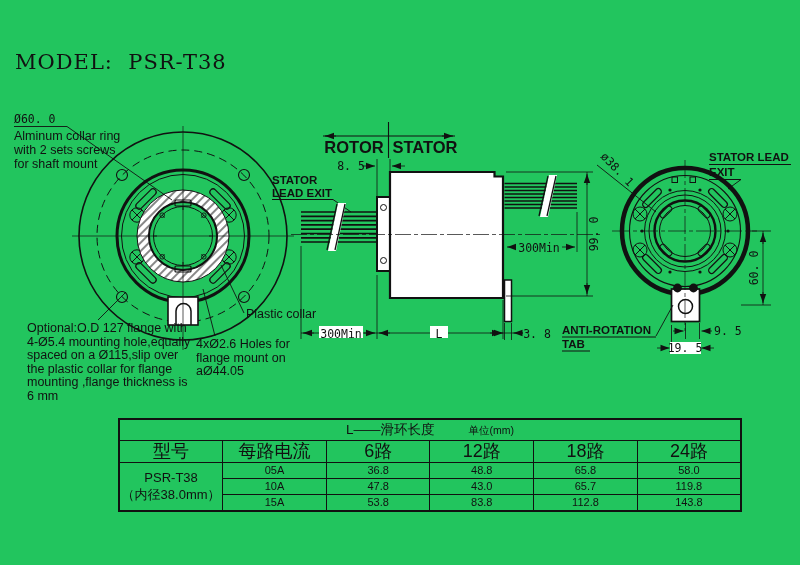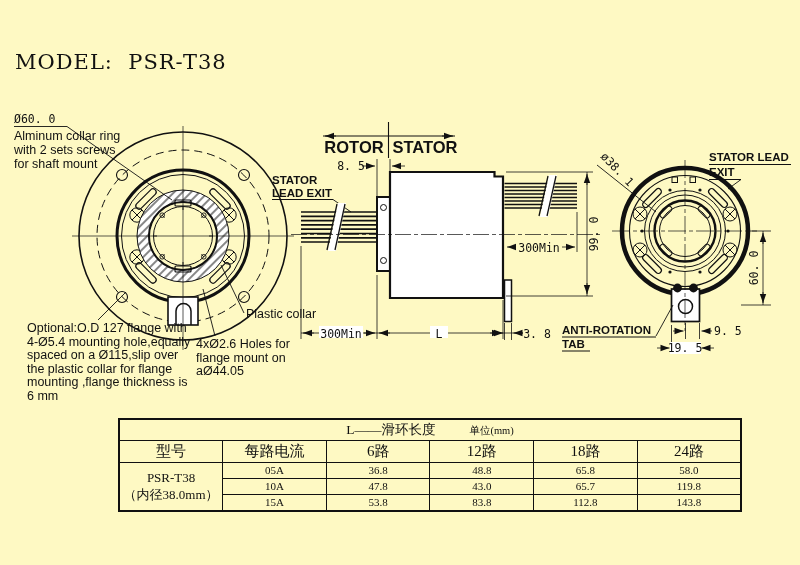--- a/index.html
+++ b/index.html
@@ -1,35 +1,35 @@
 <!DOCTYPE html>
 <html><head>
 <meta charset="utf-8">
 <style>
   html,body{margin:0;padding:0;background:#fff;}
-  .page{position:relative;width:800px;height:565px;background:#fef9c3;overflow:hidden;
+  .page{position:relative;width:800px;height:565px;background:#22c55e;overflow:hidden;
         font-family:"Liberation Sans",sans-serif;color:#111;}
   .doc-title{position:absolute;left:15px;top:50px;font:21px "DejaVu Serif",serif;
              letter-spacing:1px;white-space:pre;}
   svg{position:absolute;left:0;top:0;}
   svg .ln{stroke:#111;fill:none;}
   svg text{fill:#111;}
   .dim{font:11.5px "DejaVu Sans Mono",monospace;}
   .ann{font:12.5px "Liberation Sans",sans-serif;}
   .lbl{font:bold 11.5px "Liberation Sans",sans-serif;}
   .big{font:bold 16.5px "Liberation Sans",sans-serif;}
   
   .tbl{position:absolute;left:118px;top:418px;}
   .tbl table{border-collapse:collapse;table-layout:fixed;width:624px;border:2px solid #111;
-             font-family:Liberation Serif, serif;}
+             font-family:Liberation Sans, sans-serif;}
   .tbl td{border:1px solid #111;text-align:center;vertical-align:middle;padding:0;
           font-size:11px;line-height:1.1;}
   .tbl .r-title td{height:20px;font-size:13.5px;}
   .tbl .r-title .unit{font-size:10.5px;margin-left:34px;}
-  .tbl .r-head td{height:21px;font-size:15px;margin-top:24px;}
+  .tbl .r-head td{height:21px;font-size:18px;margin-top:24px;}
   .tbl .r-data td{height:15px;text-align:center;}
   .tbl .model{font-size:13px;line-height:1.25;}
 </style>
 </head>
 <body>
 
 <div class="page">
 
   <div class="doc-title">MODEL:  PSR-T38</div>
 

